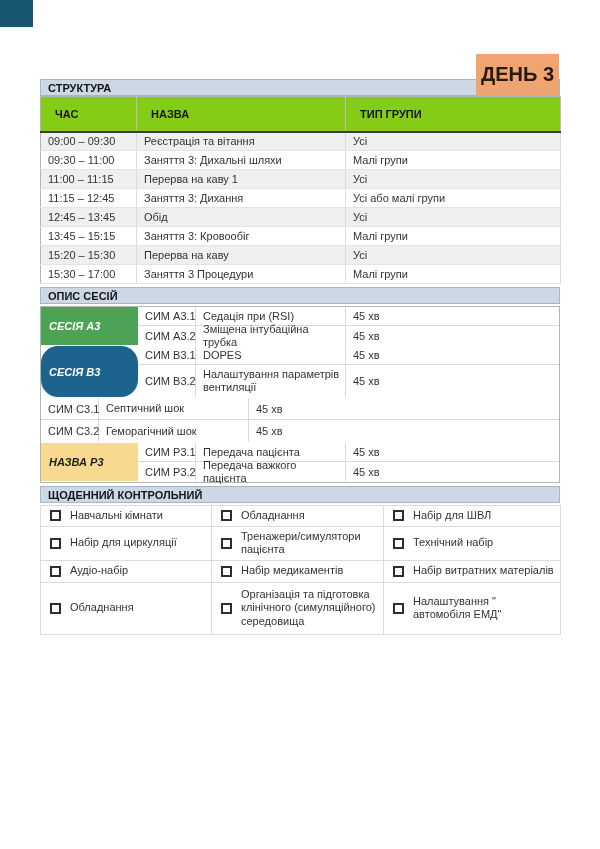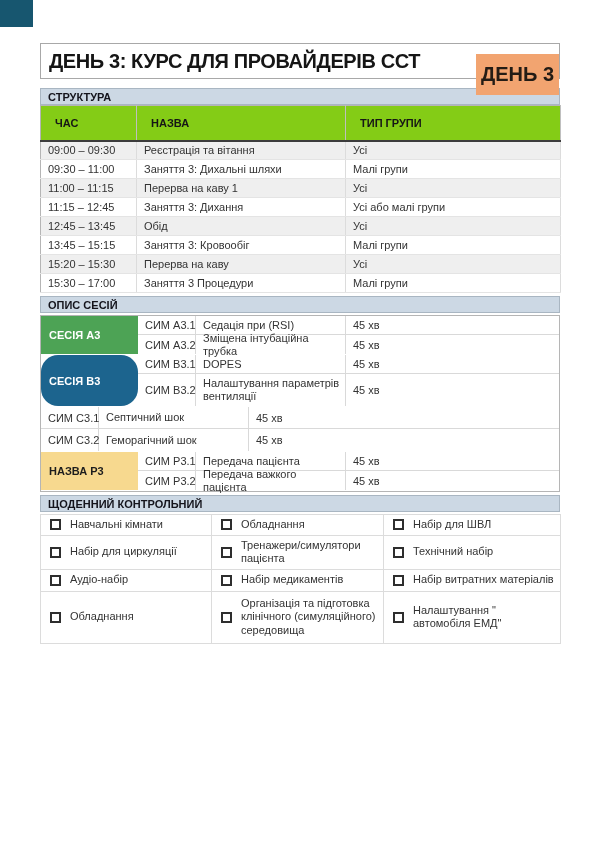--- a/index.html
+++ b/index.html
@@ -23,41 +23,41 @@
     display:flex; align-items:center; justify-content:center;
     font-size:20px; font-weight:bold; color:#241c15;
   }
 
   
   .band {
     width:520px; height:17px; background:#ccd8e4; border:1px solid #a9b6c2;
     display:flex; align-items:center; padding-left:7px;
     font-size:11px; font-weight:bold; color:#14141c;
   }
-  .band.first { margin-top:9px; }
+  .band.first { }
   .band.mid   { margin-top:3px; }
 
   
   table.structure { width:520px; border-collapse:collapse; table-layout:fixed; font-size:11px; color:#333; border:1px solid #b5b5b5; }
   table.structure th {
     height:35px; background:#84cc16; text-align:left; padding-left:14px;
     font-size:11px; color:#161616; border-bottom:2px solid #3c3c3c; border-right:1px solid #bfbfbf;
   }
   table.structure td {
     height:19px; padding-left:7px; border-right:1px solid #dcdcdc; border-bottom:1px solid #e4e4e4;
     white-space:nowrap; overflow:hidden;
   }
   table.structure tr.odd td { background:#efefef; }
 
   
   .sessions { width:520px; border:1px solid #b5b5b5; margin-top:2px; background:#fff; font-size:11px; color:#333; }
   .sgroup { display:flex; border-bottom:1px solid #ffffff; }
   .slabel {
     width:97px; flex-shrink:0; display:flex; align-items:center; padding-left:8px;
-    color:#fff; font-weight:bold; font-size:11px;
+    color:#fff; font-weight:bold; font-size:11px;font-style:italic;
   }
   .slabel.dark-text { color:#1d1d1d; }
   .g-a { background:#4da355; }
   .g-b { background:#1c648e;border-radius:17px; }
   .g-c { background:#cc3d28; }
   .g-p { background:#f7d98f; }
   .srows { flex:1; display:flex; flex-direction:column; }
   .srow { display:flex; border-bottom:1px solid #d9d9d9; height:19px; }
   .srow.tall { height:32px; }
   .srow.med  { height:22px; }
@@ -82,23 +82,20 @@
 </style>
 </head>
 <body>
 
 <div class="page">
   <div class="corner"></div>
 
   <div class="content">
 
     <div class="header-row">
-      <div class="header-box">
-        <span class="title">ДЕНЬ 3: КУРС ДЛЯ ПРОВАЙДЕРІВ ССТ</span>
-      </div>
       <div class="badge">ДЕНЬ 3</div>
     </div>
 
     <div class="band first">СТРУКТУРА</div>
     <table class="structure">
       <colgroup>
           <col style="width:96px">
           <col style="width:209px">
           <col style="width:215px">
         </colgroup>

